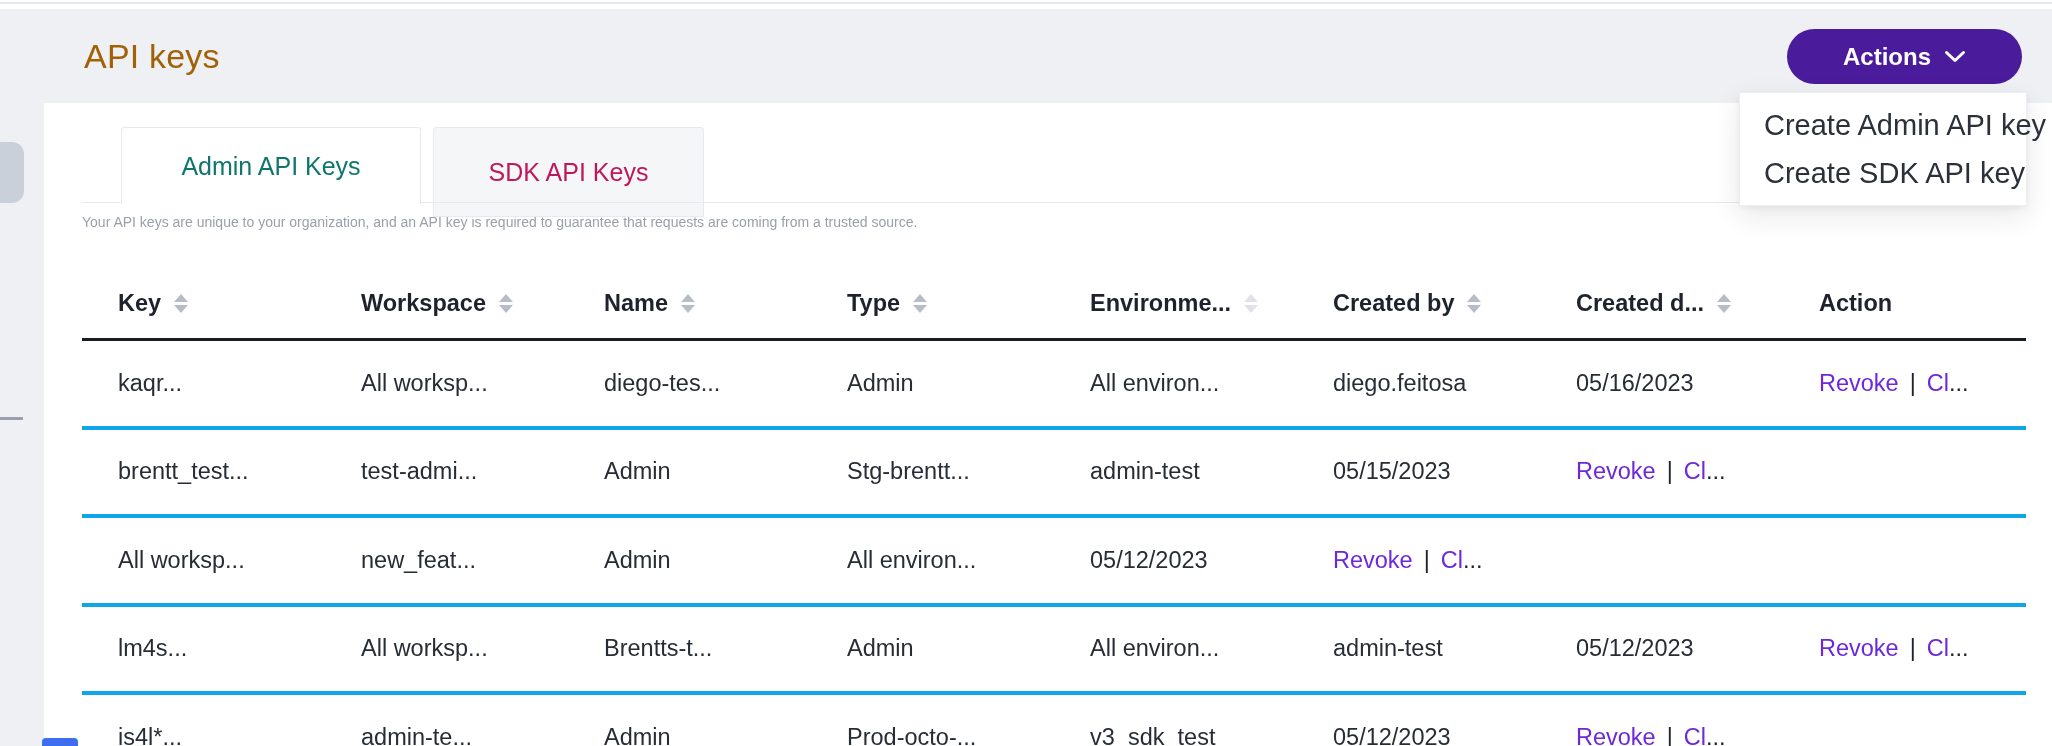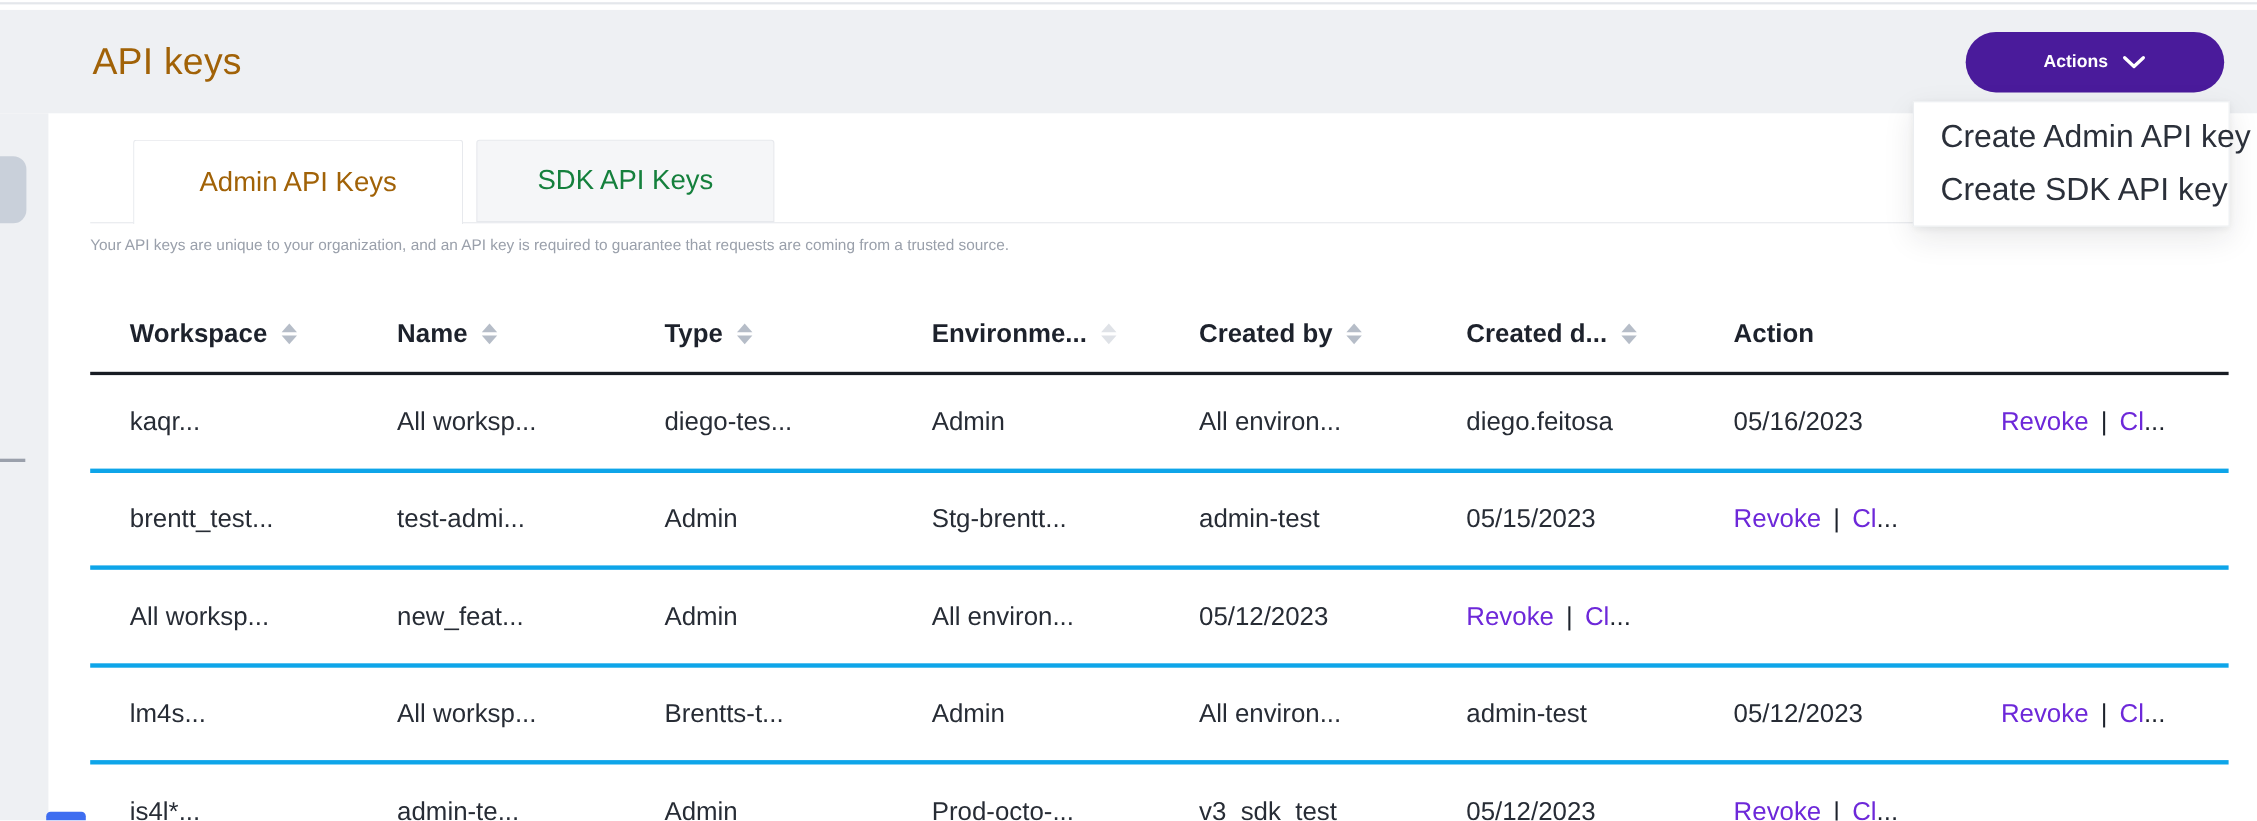--- a/index.html
+++ b/index.html
@@ -10,41 +10,41 @@
   }
   .topline{position:absolute;left:0;top:2px;width:2052px;height:2px;background:#e4e7eb;}
   .topband{position:absolute;left:0;top:9px;width:2052px;height:94px;background:#eef0f3;}
   .page-title{
     position:absolute;left:84px;top:9px;height:94px;display:flex;align-items:center;
     font-size:34px;color:#a16207;letter-spacing:.2px;
   }
   .actions-btn{
     position:absolute;left:1787px;top:29px;width:235px;height:55px;border-radius:28px;
     background:#4a1b9b;color:#ffffff;display:flex;align-items:center;justify-content:center;
-    gap:13px;font-size:16px;font-weight:700;cursor:pointer;border:none;
+    gap:13px;font-size:24px;font-weight:700;cursor:pointer;border:none;
   }
   .menu{
     position:absolute;left:1739px;top:92px;width:288px;height:114px;background:#ffffff;
     border:1px solid #eceef1;box-shadow:0 10px 26px rgba(25,30,40,.10),0 2px 6px rgba(25,30,40,.06);
     z-index:20;padding-top:8px;box-sizing:border-box;
   }
   .menu-item{
     height:48px;display:flex;align-items:center;padding-left:24px;
     font-size:29px;color:#2b303a;cursor:pointer;white-space:nowrap;
   }
   .left-rail{position:absolute;left:0;top:103px;width:44px;height:643px;background:#eef0f3;}
   .rail-pill{position:absolute;left:0;top:142px;width:24px;height:61px;background:#c9d0da;border-radius:0 12px 12px 0;}
   .rail-divider{position:absolute;left:0;top:417px;width:23px;height:3px;background:#9aa0ab;}
   .blue-notch{position:absolute;left:42px;top:738px;width:36px;height:8px;background:#3e6df0;border-radius:4px 4px 0 0;}
   .tab{
     position:absolute;top:127px;display:flex;align-items:center;justify-content:center;
     font-size:25px;border:1.5px solid #e7e9ed;border-radius:3px 3px 0 0;box-sizing:border-box;cursor:pointer;
   }
-  .tab-admin{left:121px;width:300px;height:77px;background:#ffffff;border-bottom:none;color:#a16207;z-index:3;}
-  .tab-sdk{left:433px;width:271px;height:75px;background:#f5f6f8;color:#15803d;z-index:1;}
+  .tab-admin{left:121px;width:300px;height:77px;background:#ffffff;border-bottom:none;color:#0f766e;z-index:3;}
+  .tab-sdk{left:433px;width:271px;height:90px;background:#f5f6f8;color:#be185d;z-index:1;}
   .tab-rule{position:absolute;left:82px;top:201.5px;width:1944px;height:1.5px;background:#e7e9ed;z-index:2;}
   .desc{position:absolute;left:82px;top:214px;font-size:14px;color:#9aa0ab;white-space:nowrap;}
   .table{position:absolute;left:82px;top:268px;width:1944px;}
   .thead{
     display:grid;grid-template-columns:repeat(8,243px);height:70px;align-items:center;
     border-bottom:3px solid #181c23;
   }
   .th{
     padding-left:36px;font-size:23.5px;font-weight:700;color:#1d222c;
     display:flex;align-items:center;white-space:nowrap;box-sizing:border-box;
@@ -97,20 +97,27 @@
 </div>
 <div class="tab tab-sdk">
   <span>SDK API Keys</span>
 </div>
 
 <div class="desc">Your API keys are unique to your organization, and an API key is required to guarantee that requests are coming from a trusted source.</div>
 
 <div class="table">
   <div class="thead">
       <div class="th">
+        <span>Key</span>
+        <span class="sort-icon">
+          <span class="up"></span>
+          <span class="down"></span>
+        </span>
+      </div>
+      <div class="th">
         <span>Workspace</span>
         <span class="sort-icon">
           <span class="up"></span>
           <span class="down"></span>
         </span>
       </div>
       <div class="th">
         <span>Name</span>
         <span class="sort-icon">
           <span class="up"></span>

